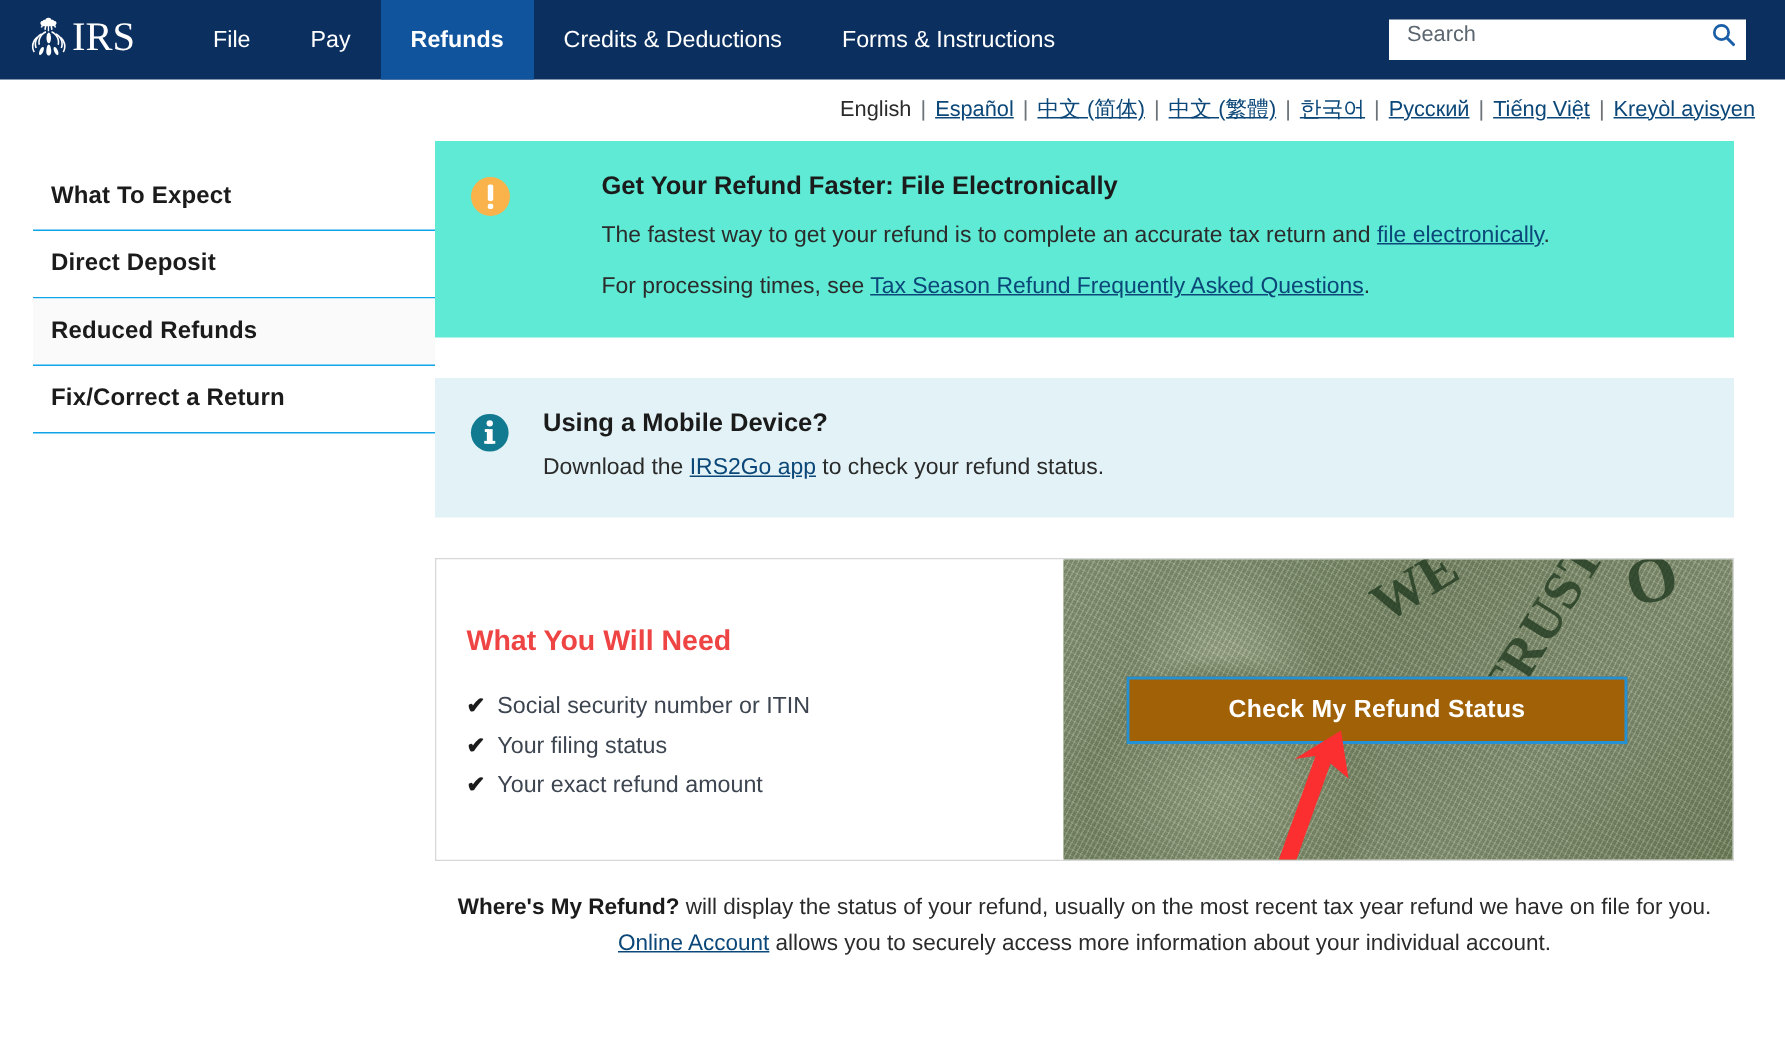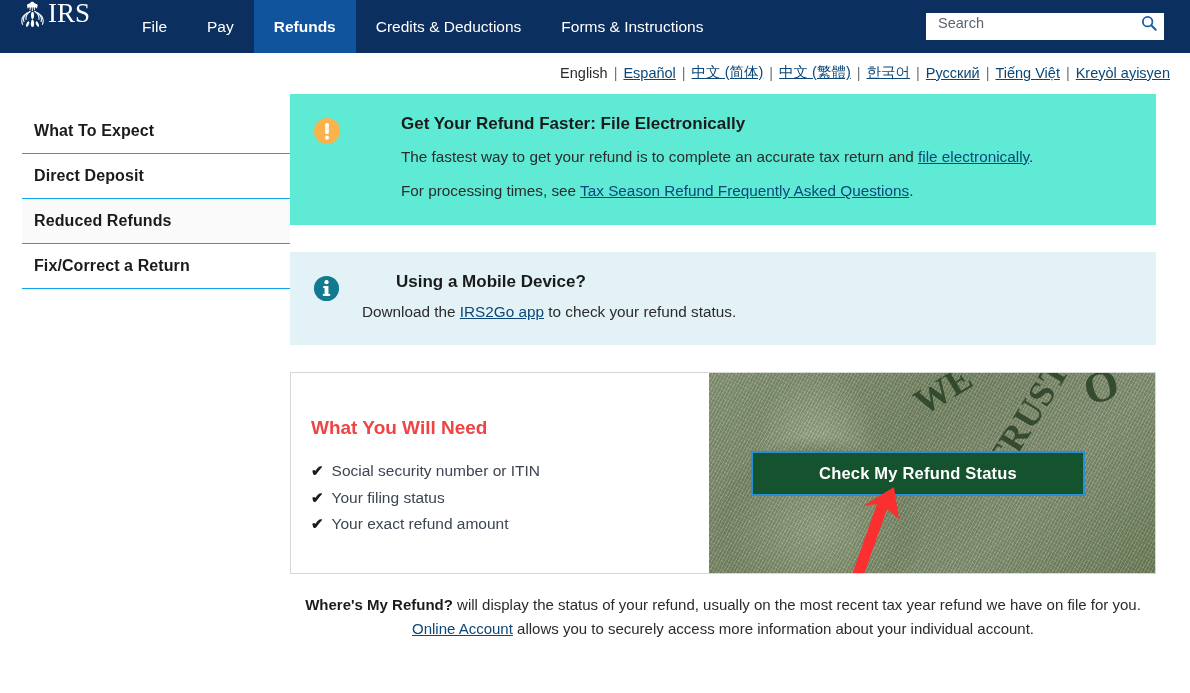--- a/index.html
+++ b/index.html
@@ -13,21 +13,21 @@
 
   
   .header {
     position: relative;
     width: 1190px; height: 53px;
     background: #0b2f5e;
     display: flex;
     align-items: stretch;
   }
   .logo-wrap {
-    display: flex; 
+    display: flex; align-items: center;
     padding: 0 14px 4px 16px;
   }
   .logo-mark { width: 34px; height: 30px; display:block; }
   .logo-text {
     color: #ffffff;
     font-family: "Liberation Serif", serif;
     font-size: 27px;
     font-weight: 400;
     letter-spacing: 0px;
     margin-left: -2px;
@@ -117,21 +117,21 @@
     margin-bottom: 27px;
   }
   .alert.warning { background: #5eead4; gap: 39px; }
   .alert.info    { background: #e2f2f6; }
   .alert-icon { flex: 0 0 auto; width: 50px; padding-top: 2px; }
   .alert-body { flex: 1; }
   .alert-title {
     font-size: 17px; font-weight: bold; color: #1b1b1b;
     margin: 0 0 12px 0;
   }
-  .alert.info .alert-title { margin-bottom: 9px; margin-left: 34px; }
+  .alert.info .alert-title { margin-bottom: 9px; }
   .alert-p {
     font-size: 15.3px; color: #2b2b2b;
     margin: 0 0 12px 0; line-height: 1.47;
   }
   .alert-p:last-child { margin-bottom: 0; }
   a.link { color: #0b4778; text-decoration: underline; cursor: pointer; }
 
   
   .card {
     display: flex;
@@ -182,21 +182,21 @@
   }
   .bt-we   { left: 204px; top:  -4px; font-size: 36px; transform: rotate(-31deg); }
   .bt-trust{ left: 256px; top:  22px; font-size: 36px; transform: rotate(-58deg);
              letter-spacing: 1px; }
   .bt-o    { left: 375px; top: -12px; font-size: 44px; transform: rotate(-16deg); }
 
   .refund-btn {
     position: absolute;
     left: 42px; top: 78px;
     width: 334px; height: 45px;
-    background: #14532d;
+    background: #a16207;
     border: 2px solid #2491d4;
     color: #ffffff;
     font-size: 16.5px;
     font-weight: bold;
     display: flex; align-items: center; justify-content: center;
     cursor: pointer;
     letter-spacing: .2px;
   }
   .arrow-svg {
     position: absolute;

